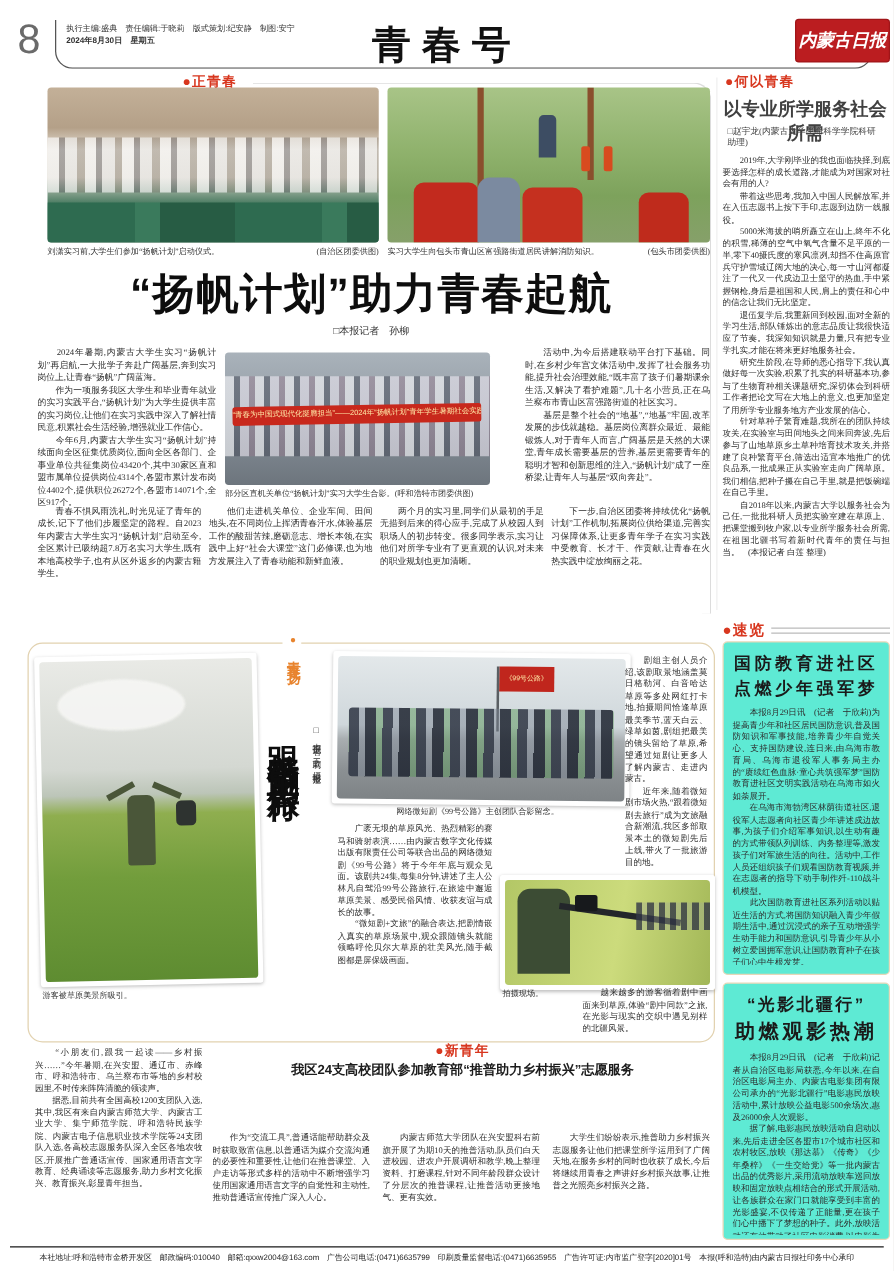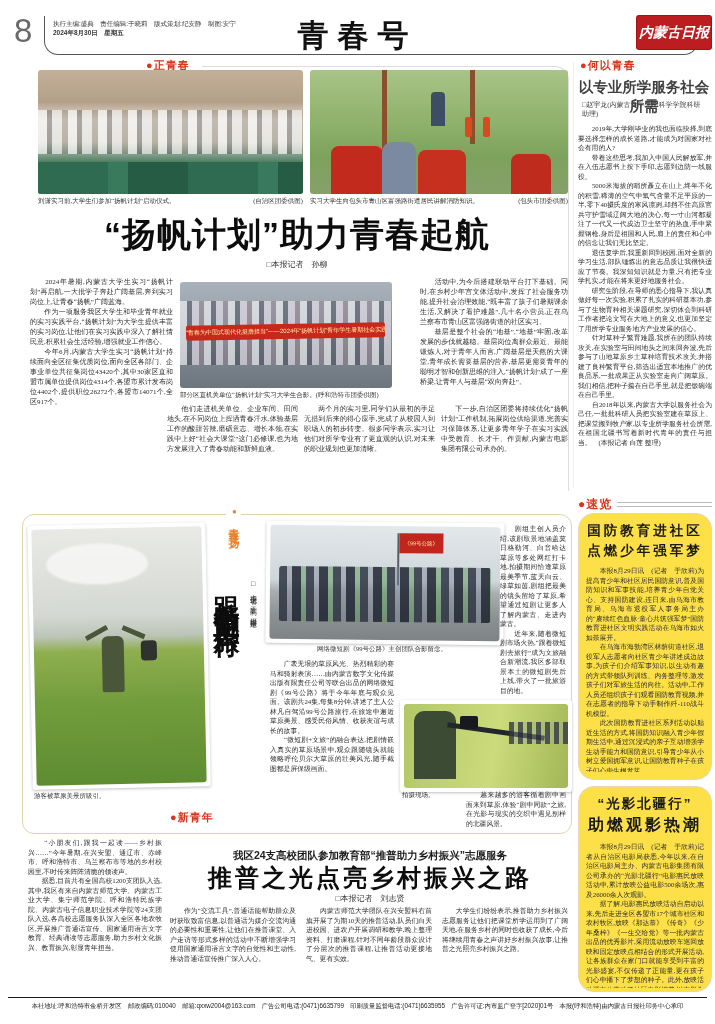--- a/index.html
+++ b/index.html
@@ -10,21 +10,21 @@
   .body-text{font-size:7px;line-height:10px;text-align:justify;color:#2c2c2c;
              white-space:pre-line;overflow:hidden;}
   .small-body{font-size:6.8px;line-height:9.5px;text-align:justify;color:#2c2c2c;
              white-space:pre-line;overflow:hidden;}
   .caption{font-size:6.5px;color:#333;}
   .credit{font-size:6.5px;color:#333;}
   .sec-label{color:#d8371f;font-weight:bold;font-size:11px;font-family:"Liberation Sans",sans-serif;letter-spacing:1px;}
   .photo{border-radius:3px;overflow:hidden;}
   .framed{background:#fff;padding:4px;box-shadow:0 1px 3px rgba(0,0,0,.25);border-radius:2px;}
   .vert{writing-mode:vertical-rl;}
-  .cream{background:#fde047;border:1px solid #e6d7b8;border-radius:16px;}
+  .cream{background:#5eead4;border:1px solid #e6d7b8;border-radius:4px;}
 </style>
 </head>
 <body>
 
 <div class="page">
 
   <div class="abs sans" style="left:14px;top:12px;font-size:33px;color:#6a6a6a;">8</div>
 
   <div class="abs" style="left:44px;top:16px;width:652px;height:38px;border-left:1px solid #555;border-right:1px solid #555;border-bottom:1px solid #555;border-radius:0 0 14px 14px;"></div>
 
@@ -75,23 +75,24 @@
 
   <div class="abs photo" style="left:180px;top:282px;width:212px;height:106px;background:linear-gradient(180deg,#a9b2ba 0%,#97a0a9 38%,#7d868f 70%,#6d757d 100%);">
     <div style="position:absolute;left:0;top:18%;width:100%;height:60%;background:repeating-linear-gradient(90deg,rgba(245,245,248,.75) 0 7px,rgba(60,65,80,.55) 7px 12px,rgba(235,230,240,.7) 12px 19px,rgba(150,120,140,.5) 19px 24px);opacity:.85;"></div>
     <div class="sans" style="position:absolute;left:3%;top:40%;width:94%;height:15px;background:#c8281c;color:#ffe9a8;font-size:6px;line-height:15px;text-align:center;white-space:nowrap;overflow:hidden;transform:rotate(-1deg);border-radius:2px;">“青春为中国式现代化挺膺担当”——2024年“扬帆计划”青年学生暑期社会实践活动</div>
   </div>
   <div class="abs caption" style="left:180px;top:391px;width:240px;">部分区直机关单位“扬帆计划”实习大学生合影。(呼和浩特市团委供图)</div>
 
   <div class="abs body-text" style="left:420px;top:277px;width:148px;height:214px;">　　活动中,为今后搭建联动平台打下基础。同时,在乡村少年宫文体活动中,发挥了社会服务功能,提升社会治理效能,“既丰富了孩子们暑期课余生活,又解决了看护难题”,几十名小营员,正在乌兰察布市青山区富强路街道的社区实习。
 　　基层是整个社会的“地基”,“地基”牢固,改革发展的步伐就越稳。基层岗位离群众最近、最能锻炼人,对于青年人而言,广阔基层是天然的大课堂,青年成长需要基层的营养,基层更需要青年的聪明才智和创新思维的注入,“扬帆计划”成了一座桥梁,让青年人与基层“双向奔赴”。</div>
 
+  <div class="abs body-text" style="left:30px;top:404px;width:131px;height:86px;">　　青春不惧风雨洗礼,时光见证了青年的成长,记下了他们步履坚定的路程。自2023年内蒙古大学生实习“扬帆计划”启动至今,全区累计已吸纳超7.8万名实习大学生,既有本地高校学子,也有从区外返乡的内蒙古籍学生。</div>
   <div class="abs body-text" style="left:167px;top:404px;width:131px;height:86px;">　　他们走进机关单位、企业车间、田间地头,在不同岗位上挥洒青春汗水,体验基层工作的酸甜苦辣,磨砺意志、增长本领,在实践中上好“社会大课堂”这门必修课,也为地方发展注入了青春动能和新鲜血液。</div>
   <div class="abs body-text" style="left:304px;top:404px;width:131px;height:86px;">　　两个月的实习里,同学们从最初的手足无措到后来的得心应手,完成了从校园人到职场人的初步转变。很多同学表示,实习让他们对所学专业有了更直观的认识,对未来的职业规划也更加清晰。</div>
-  <div class="abs body-text" style="left:441px;top:404px;width:127px;height:86px;">　　下一步,自治区团委将持续优化“扬帆计划”工作机制,拓展岗位供给渠道,完善实习保障体系,让更多青年学子在实习实践中受教育、长才干、作贡献,内蒙古电影集团有限公司承办的。</div>
+  <div class="abs body-text" style="left:441px;top:404px;width:127px;height:86px;">　　下一步,自治区团委将持续优化“扬帆计划”工作机制,拓展岗位供给渠道,完善实习保障体系,让更多青年学子在实习实践中受教育、长才干、作贡献,让青春在火热实践中绽放绚丽之花。</div>
 
   <div class="abs" style="left:573px;top:62px;height:426px;border-left:1px solid #efefef;"></div>
 
   <div class="abs sec-label" style="left:580px;top:58px;">●何以青春</div>
   <div class="abs sans" style="left:576px;top:78px;width:136px;text-align:center;font-size:14.5px;font-weight:800;color:#404040;">以专业所学服务社会所需</div>
   <div class="abs" style="left:582px;top:101px;width:124px;font-size:7px;line-height:9px;color:#444;">□赵宇龙(内蒙古大学生命科学学院科研助理)</div>
   <div class="abs small-body" style="left:578px;top:124px;width:134px;height:366px;">　　2019年,大学刚毕业的我也面临抉择,到底要选择怎样的成长道路,才能成为对国家对社会有用的人?
 　　带着这些思考,我加入中国人民解放军,并在入伍志愿书上按下手印,志愿到边防一线服役。
 　　5000米海拔的哨所矗立在山上,终年不化的积雪,稀薄的空气中氧气含量不足平原的一半,零下40摄氏度的寒风凛冽,却挡不住高原官兵守护雪域辽阔大地的决心,每一寸山河都凝注了一代又一代戍边卫士坚守的热血,手中紧握钢枪,身后是祖国和人民,肩上的责任和心中的信念让我们无比坚定。
 　　退伍复学后,我重新回到校园,面对全新的学习生活,部队锤炼出的意志品质让我很快适应了节奏。我深知知识就是力量,只有把专业学扎实,才能在将来更好地服务社会。
@@ -160,28 +161,26 @@
       <div style="position:absolute;left:34%;top:14%;width:18px;height:13px;background:#17191c;border-radius:2px;"></div>
       <div style="position:absolute;left:64%;top:22%;width:40%;height:26%;background:repeating-linear-gradient(90deg,rgba(50,55,70,.8) 0 5px,rgba(160,170,150,.4) 5px 9px);"></div>
     </div>
   </div>
   <div class="abs caption" style="left:402px;top:791px;width:60px;">拍摄现场。</div>
   <div class="abs small-body" style="left:466px;top:790px;width:100px;height:38px;">　　越来越多的游客循着剧中画面来到草原,体验“剧中同款”之旅,在光影与现实的交织中遇见别样的北疆风景。</div>
 
   <div class="abs small-body" style="left:500px;top:524px;width:66px;height:172px;">　　剧组主创人员介绍,该剧取景地涵盖莫日格勒河、白音哈达草原等多处网红打卡地,拍摄期间恰逢草原最美季节,蓝天白云、绿草如茵,剧组把最美的镜头留给了草原,希望通过短剧让更多人了解内蒙古、走进内蒙古。
 　　近年来,随着微短剧市场火热,“跟着微短剧去旅行”成为文旅融合新潮流,我区多部取景本土的微短剧先后上线,带火了一批旅游目的地。</div>
 
-  <div class="abs sec-label" style="left:170px;top:810px;width:400px;">●新青年</div>
+  <div class="abs sec-label" style="left:170px;top:833px;width:400px;text-align:center;">●新青年</div>
 
   <div class="abs small-body" style="left:28px;top:838px;width:134px;height:152px;">　　“小朋友们,跟我一起读——乡村振兴……”今年暑期,在兴安盟、通辽市、赤峰市、呼和浩特市、乌兰察布市等地的乡村校园里,不时传来阵阵清脆的领读声。
 　　据悉,目前共有全国高校1200支团队入选,其中,我区有来自内蒙古师范大学、内蒙古工业大学、集宁师范学院、呼和浩特民族学院、内蒙古电子信息职业技术学院等24支团队入选,各高校志愿服务队深入全区各地农牧区,开展推广普通话宣传、国家通用语言文字教育、经典诵读等志愿服务,助力乡村文化振兴、教育振兴,彰显青年担当。</div>
 
   <div class="abs sans" style="left:170px;top:849px;width:400px;text-align:center;font-size:10.5px;font-weight:bold;color:#1c1c1c;">我区24支高校团队参加教育部“推普助力乡村振兴”志愿服务</div>
-  <div class="abs sans" style="left:170px;top:862px;width:400px;text-align:center;font-size:24px;font-weight:900;letter-spacing:3px;color:#0d0d0d;">推普之光点亮乡村振兴之路</div>
-  <div class="abs" style="left:170px;top:893px;width:400px;text-align:center;font-size:8px;color:#333;">□本报记者　刘志贤</div>
 
   <div class="abs small-body" style="left:170px;top:906px;width:126px;height:84px;">　　作为“交流工具”,普通话能帮助群众及时获取致富信息,以普通话为媒介交流沟通的必要性和重要性,让他们在推普课堂、入户走访等形式多样的活动中不断增强学习使用国家通用语言文字的自觉性和主动性,推动普通话宣传推广深入人心。</div>
   <div class="abs small-body" style="left:306px;top:906px;width:126px;height:84px;">　　内蒙古师范大学团队在兴安盟科右前旗开展了为期10天的推普活动,队员们白天进校园、进农户开展调研和教学,晚上整理资料、打磨课程,针对不同年龄段群众设计了分层次的推普课程,让推普活动更接地气、更有实效。</div>
   <div class="abs small-body" style="left:442px;top:906px;width:126px;height:84px;">　　大学生们纷纷表示,推普助力乡村振兴志愿服务让他们把课堂所学运用到了广阔天地,在服务乡村的同时也收获了成长,今后将继续用青春之声讲好乡村振兴故事,让推普之光照亮乡村振兴之路。</div>
 
   <div class="abs" style="left:8px;top:997px;width:699px;height:1px;background:#1a1a1a;"></div>
   <div class="abs sans" style="left:0;top:1002px;width:715px;text-align:center;font-size:6.3px;color:#222;">本社地址:呼和浩特市金桥开发区　邮政编码:010040　邮箱:qxxw2004@163.com　广告公司电话:(0471)6635799　印刷质量监督电话:(0471)6635955　广告许可证:内市监广登字[2020]01号　本报(呼和浩特)由内蒙古日报社印务中心承印</div>
 
 </div>
 

